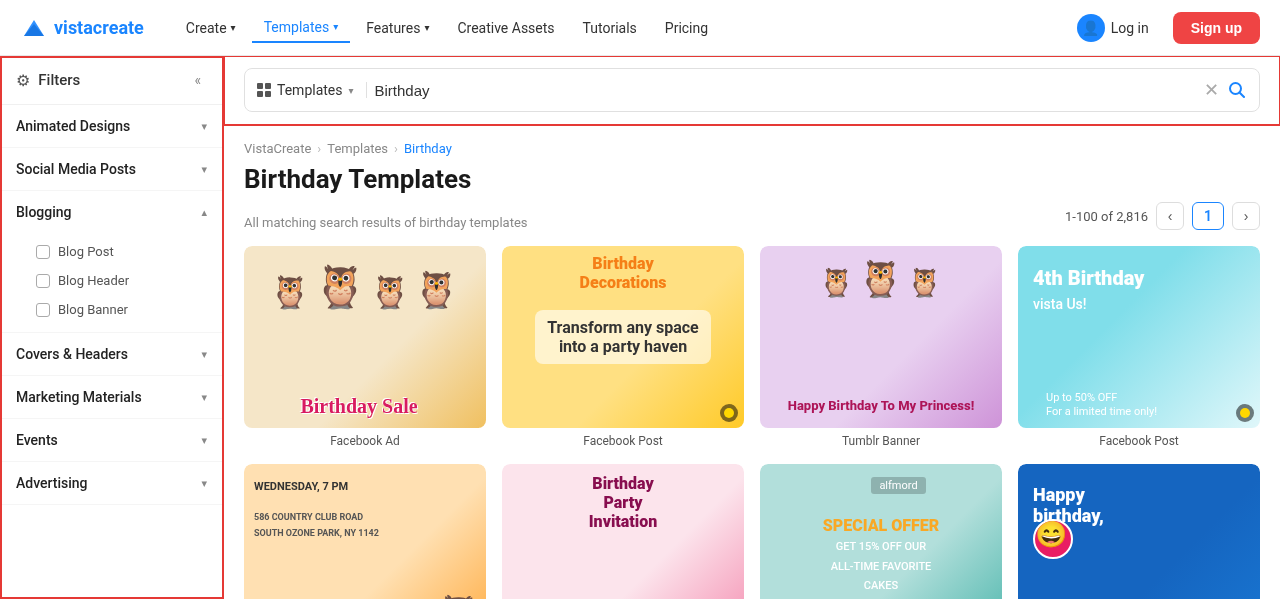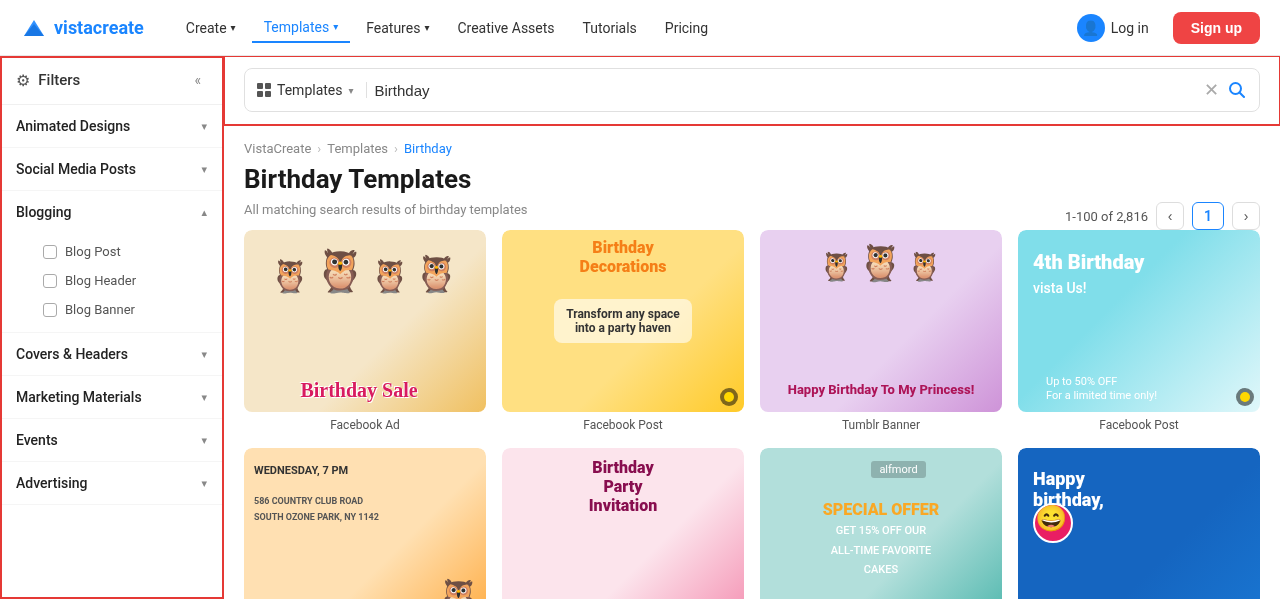--- a/index.html
+++ b/index.html
@@ -133,21 +133,21 @@
       cursor: pointer;
       font-size: 14px;
       font-weight: 500;
       color: #222;
     }
     .sidebar-section-header .chevron {
       font-size: 11px;
       color: #888;
     }
     .sidebar-sub-items {
-      padding: 4px 0 8px 11px;
+      padding: 4px 0 8px 4px;
     }
     .sidebar-sub-item {
       display: flex;
       align-items: center;
       gap: 8px;
       padding: 7px 16px 7px 32px;
       font-size: 13px;
       color: #555;
       cursor: pointer;
     }
@@ -246,22 +246,23 @@
     .breadcrumb .active-crumb { color: #1a85ff; }
     .breadcrumb .sep { color: #bbb; }
     .page-title {
       font-size: 26px;
       font-weight: 700;
       color: #1a1a1a;
       margin-bottom: 8px;
     }
     .results-bar {
       display: flex;
-      align-items: flex-start;
+      align-items: flex-end;
       justify-content: space-between;
+      margin-bottom: 16px;
     }
     .results-text {
       font-size: 13px;
       color: #888;
     }
     .pagination {
       display: flex;
       align-items: center;
       gap: 8px;
     }
@@ -648,21 +649,21 @@
             </div>
             <div class="birthday-sale-text">Birthday Sale</div>
           </div>
           <div class="template-label">Facebook Ad</div>
         </div>
 
         <div class="template-card">
           <div class="template-img tpl-2" style="position:relative">
             <div class="card2-title">Birthday<br>Decorations</div>
             <div class="card2-center">
-              <div class="card2-inner" style="font-size:12px">
+              <div class="card2-inner" style="font-size:16px">
                 Transform any space<br>into a party haven
               </div>
             </div>
             <div class="pro-badge">
                 <div class="pro-badge-inner"></div>
               </div>
           </div>
           <div class="template-label">Facebook Post</div>
         </div>
 

